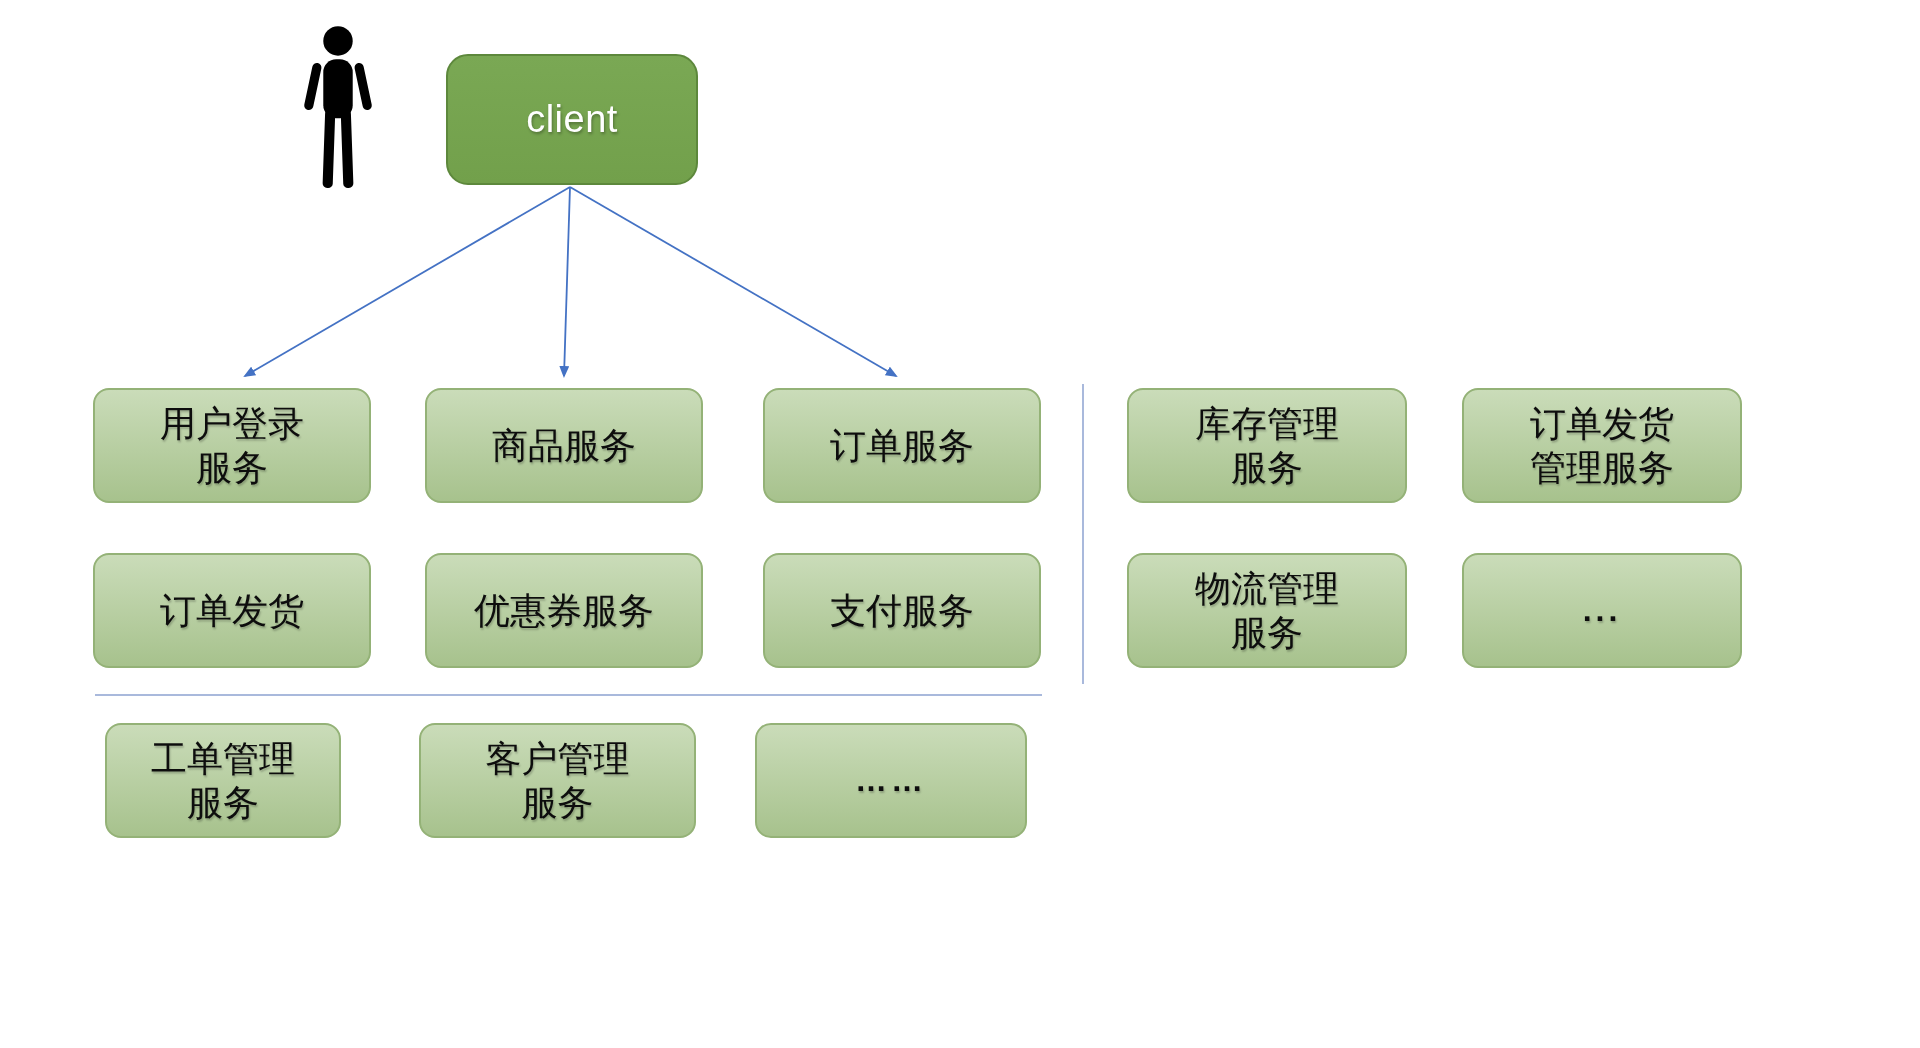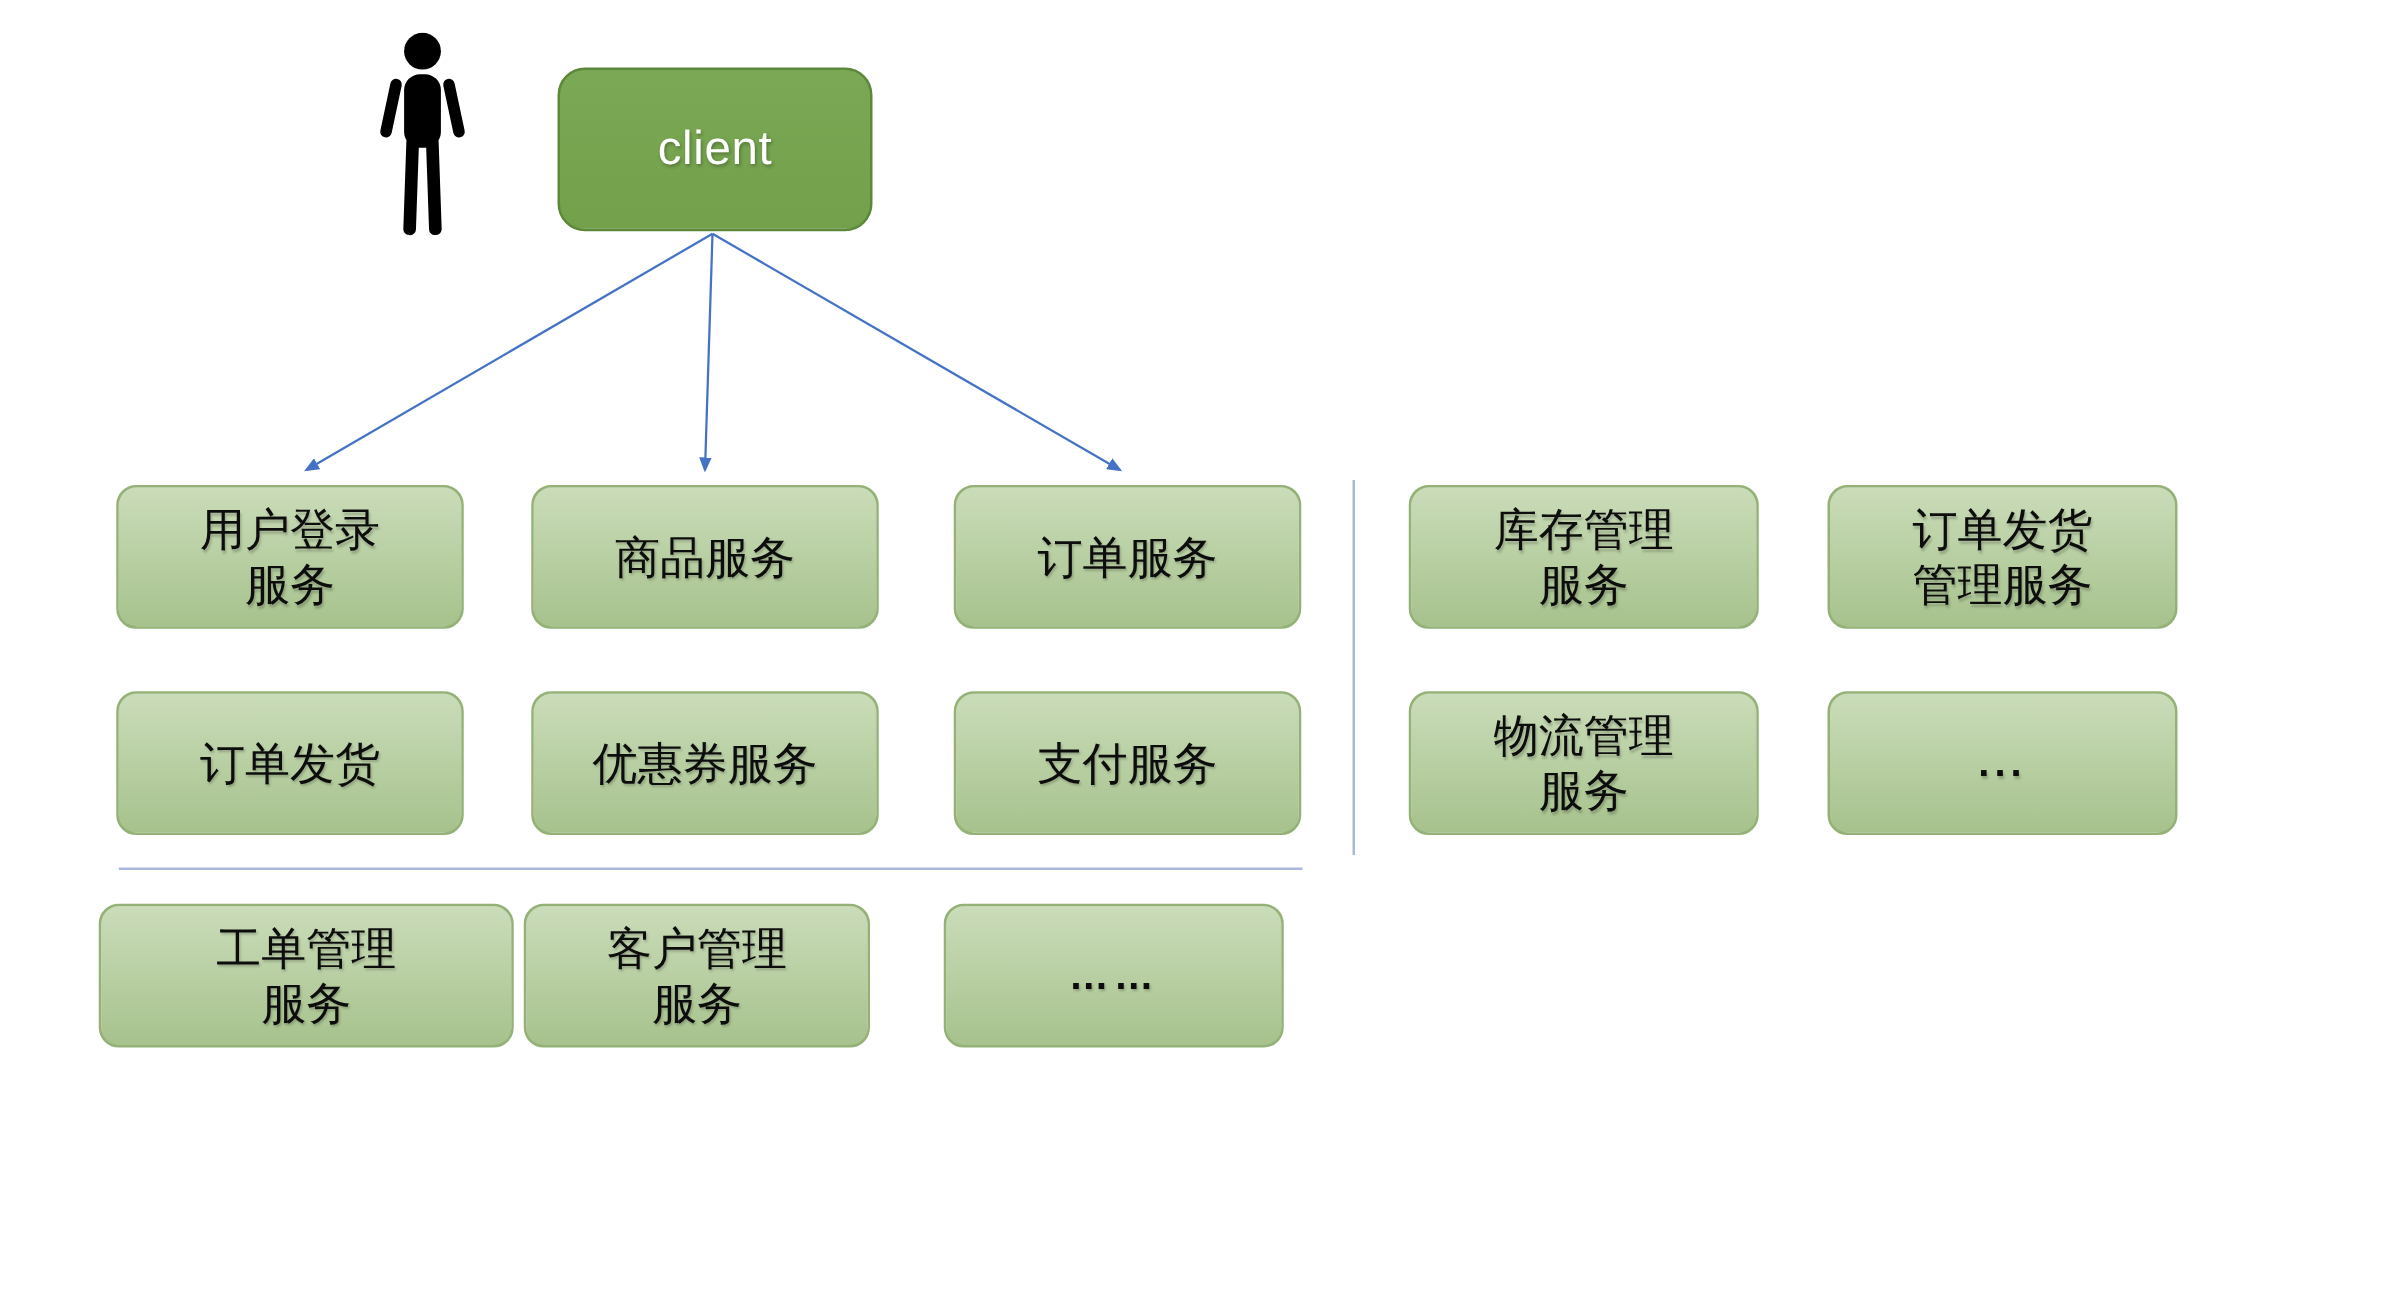--- a/index.html
+++ b/index.html
@@ -46,21 +46,21 @@
     text-shadow:1px 2px 2px rgba(0,0,0,0.22);
   }
   .svc span.dots{font-weight:700;letter-spacing:4px;font-size:32px;}
 
   .r1{top:388px;} .r2{top:553px;} .r3{top:723px;}
   .c1{left:93px;width:278px;}
   .c2{left:425px;width:278px;align-items:center;}
   .c3{left:763px;width:278px;}
   .c4{left:1127px;width:280px;}
   .c5{left:1462px;width:280px;}
-  .r3c1{left:79px;width:332px;}
+  .r3c1{left:105px;width:236px;}
   .r3c2{left:419px;width:277px;}
   .r3c3{left:755px;width:272px;}
 </style>
 </head>
 <body>
 
 <div class="canvas">
 
   <svg class="person" viewBox="0 0 100 180" aria-hidden="true">
     <g fill="#000000">

